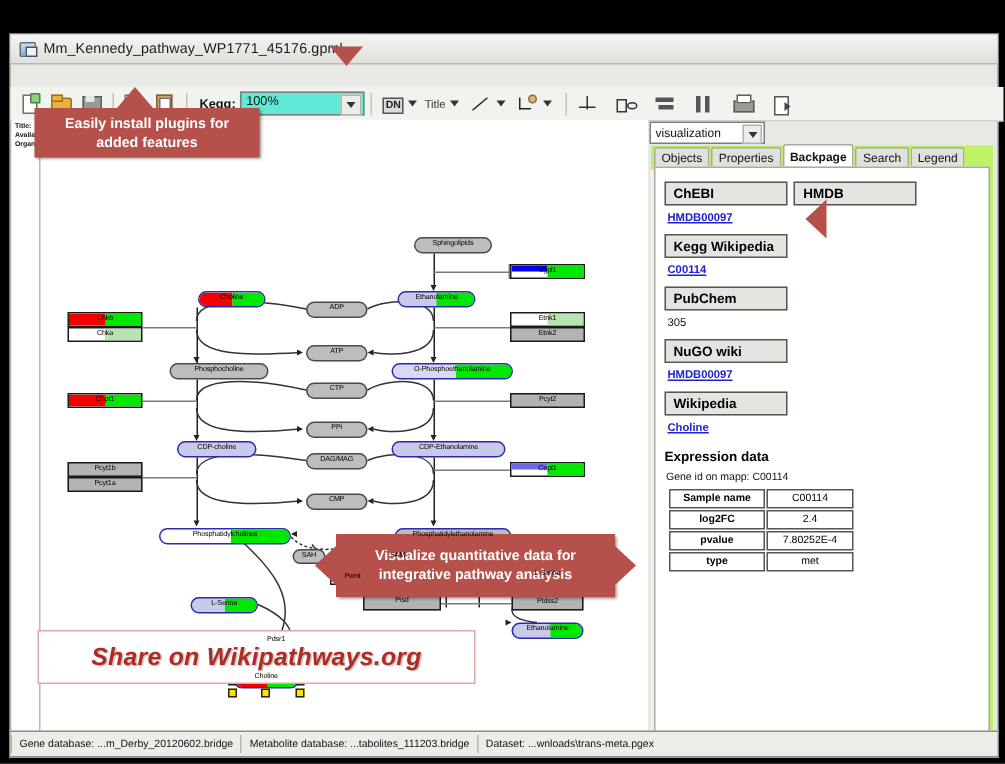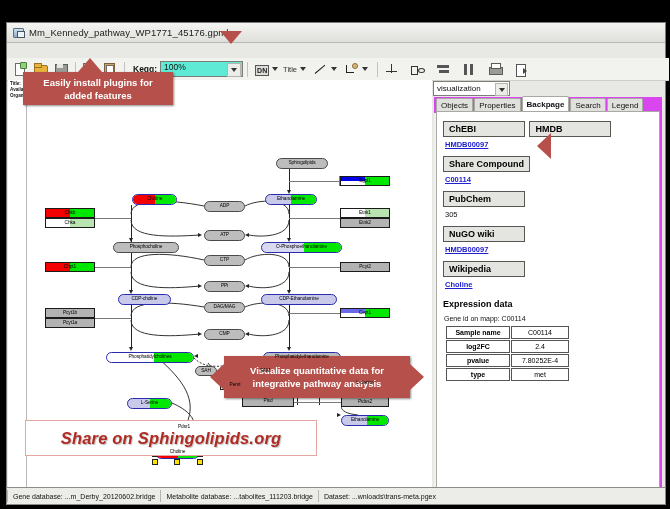--- a/index.html
+++ b/index.html
@@ -79,21 +79,21 @@
              background:#fff;font-size:8px;display:flex;align-items:center;padding-left:3px;color:#111;}
   .vis-combo .arw{position:absolute;right:1px;top:1px;width:11px;height:11px;background:#ecece8;
                   border:1px solid #b5b5b0;display:flex;align-items:center;justify-content:center;}
 
   
   #canvas{position:absolute;left:1px;top:57px;width:424px;height:423px;background:#fff;overflow:hidden;}
   #canvasMeta{position:absolute;left:2px;top:1px;font-size:4.6px;color:#111;line-height:6px;font-weight:bold;}
   .canvas-div{position:absolute;left:18px;top:0;width:1px;height:423px;background:#b8b8b8;}
 
   
-  #rpanel{position:absolute;left:427px;top:74px;width:228px;height:406px;background:#d946ef;}
+  #rpanel{position:absolute;left:427px;top:74px;width:228px;height:406px;background:#bef264;}
   .tabstrip{position:absolute;left:2px;top:0;height:14px;display:flex;align-items:flex-end;}
   .tab{height:12px;padding:0 4px;font-size:8px;background:#e0e0dc;border:1px solid #a9a9a4;
        border-bottom:none;color:#111;display:flex;align-items:center;margin-right:1px;border-radius:2px 2px 0 0;}
   .tab.active{background:#fff;height:14px;font-weight:bold;}
   .tabcontent{position:absolute;left:2px;top:14px;width:222px;height:386px;background:#fff;
               border:1px solid #a9a9a4;overflow:hidden;}
   .tc-inner{position:absolute;left:6px;top:4px;width:208px;}
   .bp-head{display:inline-block;min-width:70px;background:#e4e4e0;border:1px solid #565652;
            font-size:9px;font-weight:bold;color:#000;padding:2px 5px;margin-top:5px;}
   .bp-link{display:block;font-size:7.5px;color:#2020d0;text-decoration:underline;margin:3px 0 2px 2px;
@@ -460,21 +460,21 @@
         <div class="tab">Legend</div>
       </div>
 
       <div class="tabcontent">
         <div class="tc-inner">
           <div class="bp-head">ChEBI</div>
 
           <div class="bp-head">HMDB</div>
           <a class="bp-link" href="#">HMDB00097</a>
 
-          <div class="bp-head">Share Compound</div>
+          <div class="bp-head">Kegg Wikipedia</div>
           <a class="bp-link" href="#">C00114</a>
 
           <div class="bp-head">PubChem</div>
           <span class="bp-plain">305</span>
 
           <div class="bp-head">NuGO wiki</div>
           <a class="bp-link" href="#">HMDB00097</a>
 
           <div class="bp-head">Wikipedia</div>
           <a class="bp-link" href="#">Choline</a>
@@ -523,15 +523,15 @@
 
   <div class="cal-arrow-lf" style="left:537px;top:133px;"></div>
 
   <div class="callout" style="left:224px;top:356px;width:186px;height:42px;">
     <span>Visualize quantitative data  for</span>
     <span>integrative pathway analysis</span>
   </div>
   <div class="cal-arrow-lf" style="left:210px;top:364px;"></div>
   <div style="position:absolute;left:410px;top:364px;width:0;height:0;border-top:13px solid transparent;border-bottom:13px solid transparent;border-left:14px solid #b5504a;"></div>
 
-  <div class="share" style="left:25px;top:420px;width:290px;height:34px;">Share on Sphingolipids.org</div>
+  <div class="share" style="left:25px;top:420px;width:290px;height:34px;">Share on Wikipathways.org</div>
 
 </div>
 
 </body></html>

